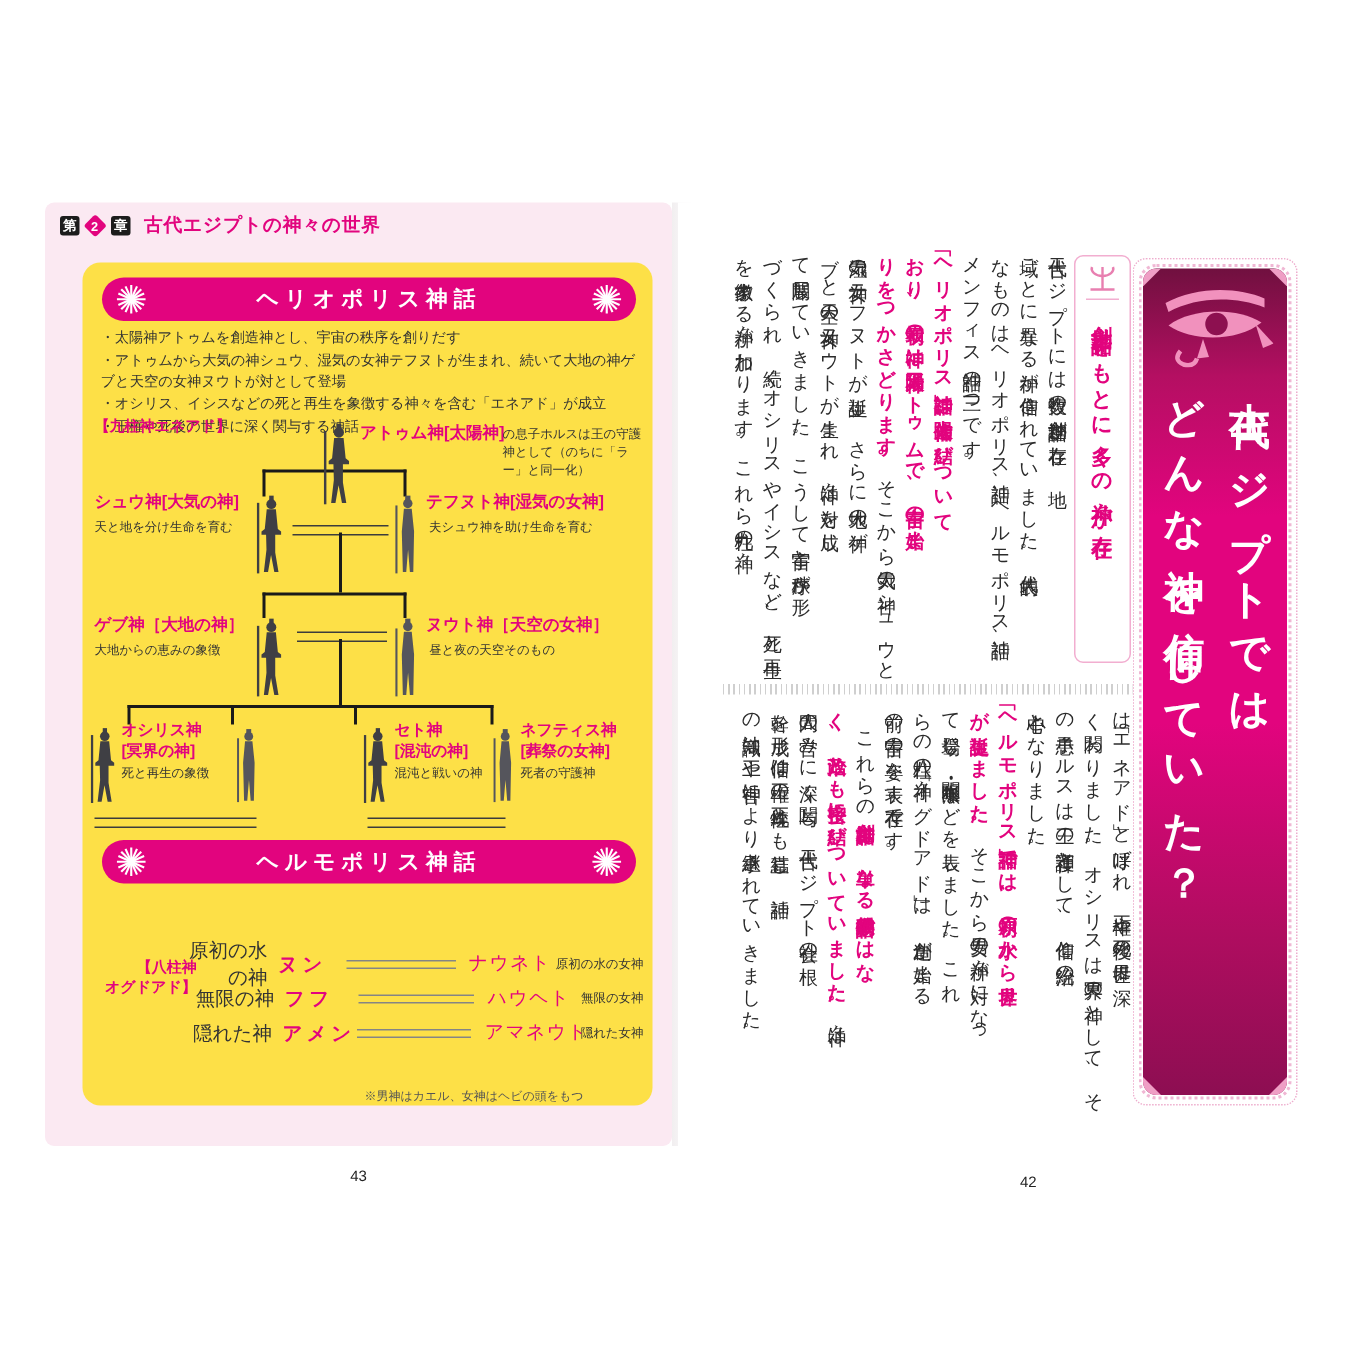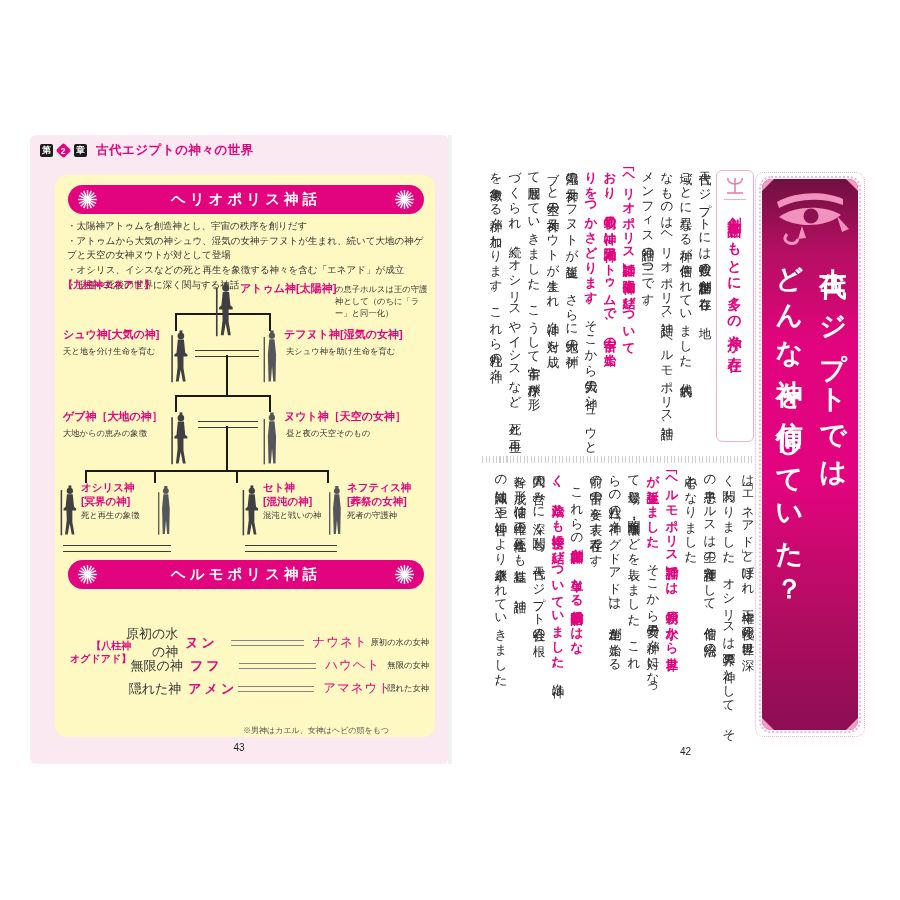--- a/index.html
+++ b/index.html
@@ -13,21 +13,21 @@
   #canvas{position:relative;width:900px;height:900px;background:#fff;overflow:hidden;}
 
   
   .page-left{position:absolute;left:30px;top:135px;width:418px;height:629px;background:var(--pagepink);border-radius:6px;}
   .chap{position:absolute;left:10px;top:7px;display:flex;align-items:center;gap:3px;}
   .chapbox{width:13px;height:13px;background:#1c1c1c;color:#fff;font-size:9px;font-weight:bold;display:flex;align-items:center;justify-content:center;border-radius:2px;}
   .diamond{width:11px;height:11px;background:var(--accent);transform:rotate(45deg);display:flex;align-items:center;justify-content:center;margin:0 2px;border-radius:2px;}
   .diamond span{transform:rotate(-45deg);color:#fff;font-size:8.5px;font-weight:bold;}
   .chaptitle{margin-left:6px;font-size:12.5px;font-weight:bold;color:var(--accent);letter-spacing:0.5px;}
 
-  .whitebox{position:absolute;left:25px;top:40px;width:380px;height:562px;background:#fef9c3;border-radius:12px;}
+  .whitebox{position:absolute;left:25px;top:40px;width:380px;height:562px;background:#fde047;border-radius:12px;}
 
   .pill{position:absolute;left:13px;width:356px;height:29px;background:var(--accent);border-radius:15px;display:flex;align-items:center;justify-content:center;}
   .pill .ttl{color:#fff;font-weight:bold;font-size:14.5px;letter-spacing:4px;}
   .pill svg{position:absolute;top:4px;}
   .pill svg.fl-l{left:9px;} .pill svg.fl-r{right:9px;}
 
   .bullets{position:absolute;left:12px;width:358px;font-size:9.5px;line-height:1.55;color:#333;}
   .bullet{margin:0;}
 
   .sec-label{position:absolute;font-size:10px;font-weight:bold;color:var(--accent);line-height:1.3;text-align:right;}
@@ -46,21 +46,21 @@
   
   .og-rows{position:absolute;left:58px;top:460px;width:316px;}
   .og-row{display:flex;align-items:center;height:15px;margin-bottom:8px;}
   .og-mt{width:72px;text-align:right;font-size:13px;color:#333;}
   .og-mn{width:46px;margin-left:7px;font-size:13px;font-weight:bold;color:var(--accent);letter-spacing:3px;white-space:nowrap;}
   .og-ln{width:80px;height:4px;border-top:1px solid #858585;border-bottom:1px solid #858585;margin:0 9px 0 4px;}
   .og-fn{width:64px;font-size:12.5px;font-weight:normal;color:var(--accent);letter-spacing:1px;white-space:nowrap;}
   .og-ft{font-size:8.3px;color:#333;white-space:nowrap;}
   .og-note{position:absolute;left:188px;top:550px;font-size:8px;color:#555;}
 
-  .pagenum{position:absolute;font-size:10px;color:#222;}
+  .pagenum{position:absolute;font-size:10px;color:#222;margin-top:37px;}
 
   
   .page-right{position:absolute;left:452px;top:135px;width:418px;height:629px;background:#fff;}
   .spine{position:absolute;left:448px;top:135px;width:16px;height:629px;background:linear-gradient(90deg,rgba(120,90,105,0.10),rgba(0,0,0,0));}
 
   .vtext{position:absolute;display:flex;flex-direction:row-reverse;justify-content:flex-start;gap:5px;}
   .vcol{writing-mode:vertical-rl;font-size:12.6px;line-height:14px;letter-spacing:0.6px;color:var(--ink);}
   .vcol .em{color:var(--accent);font-weight:bold;}
   .vcol.ind{padding-top:13px;}
 

